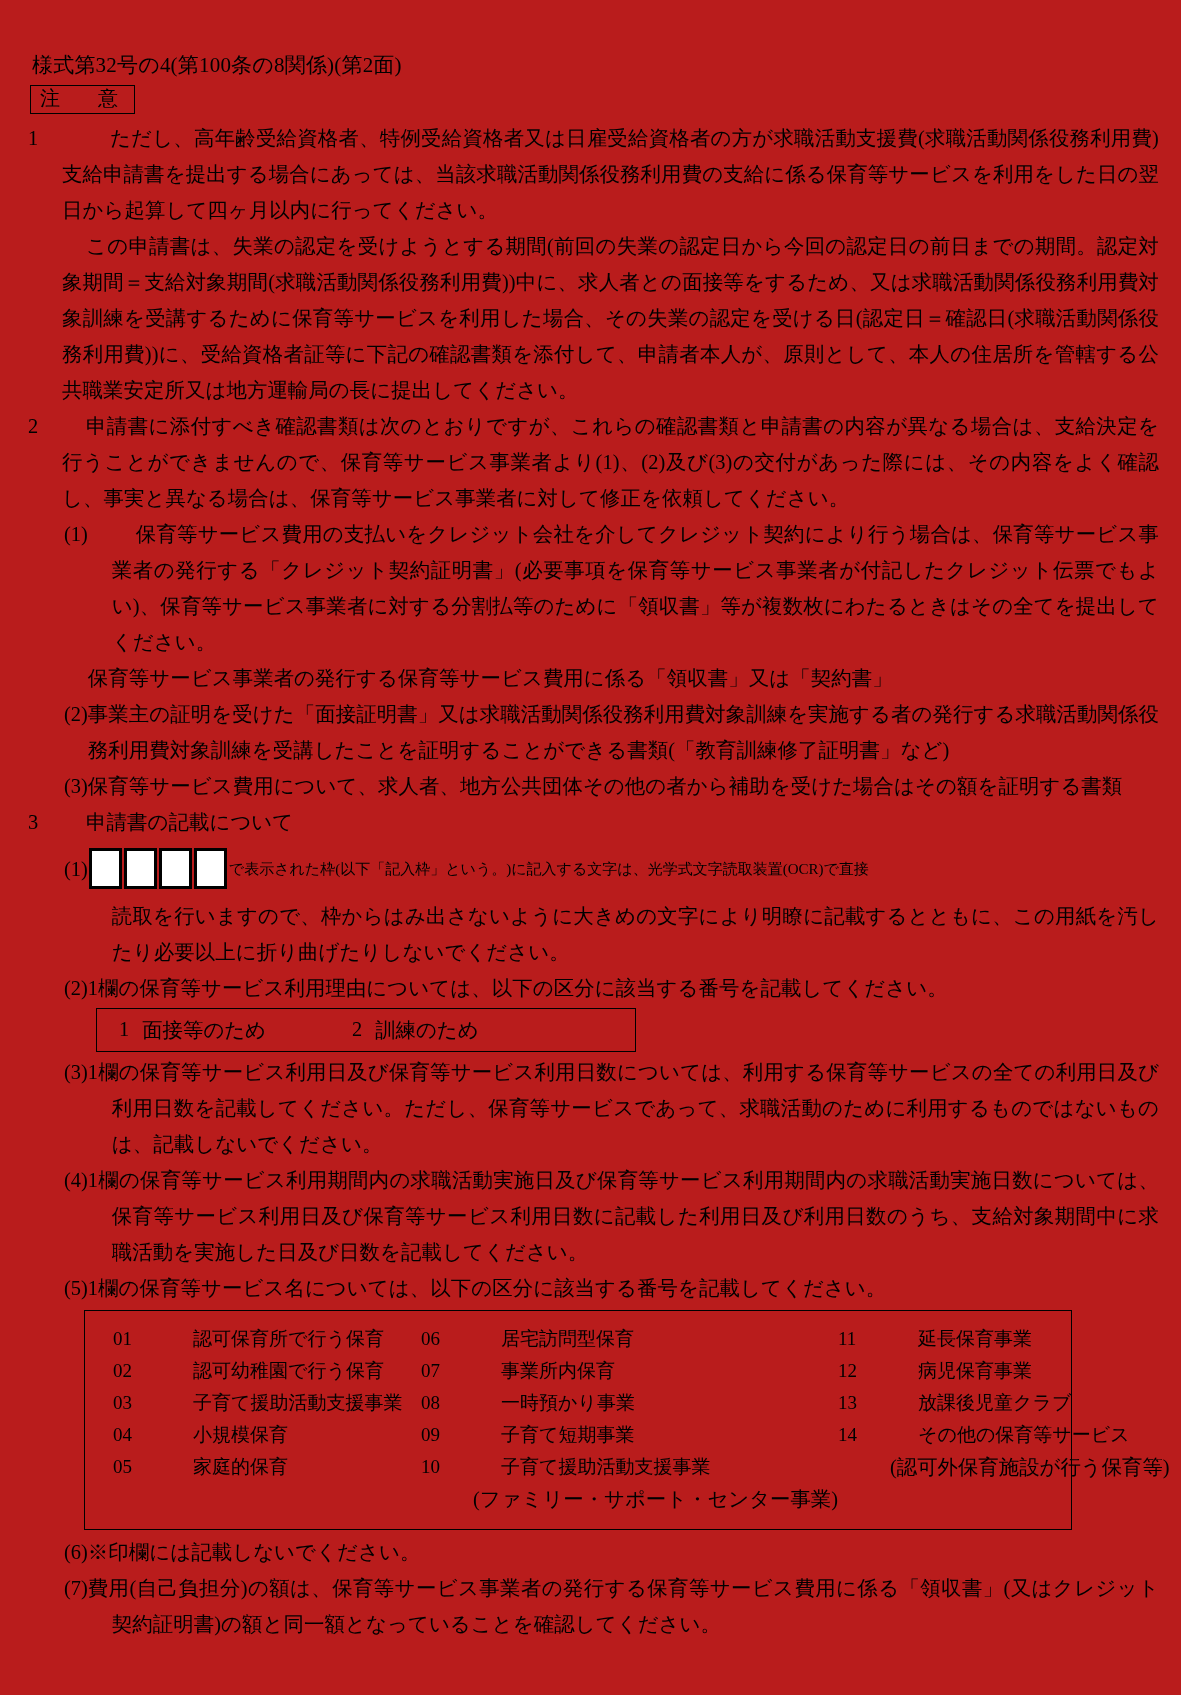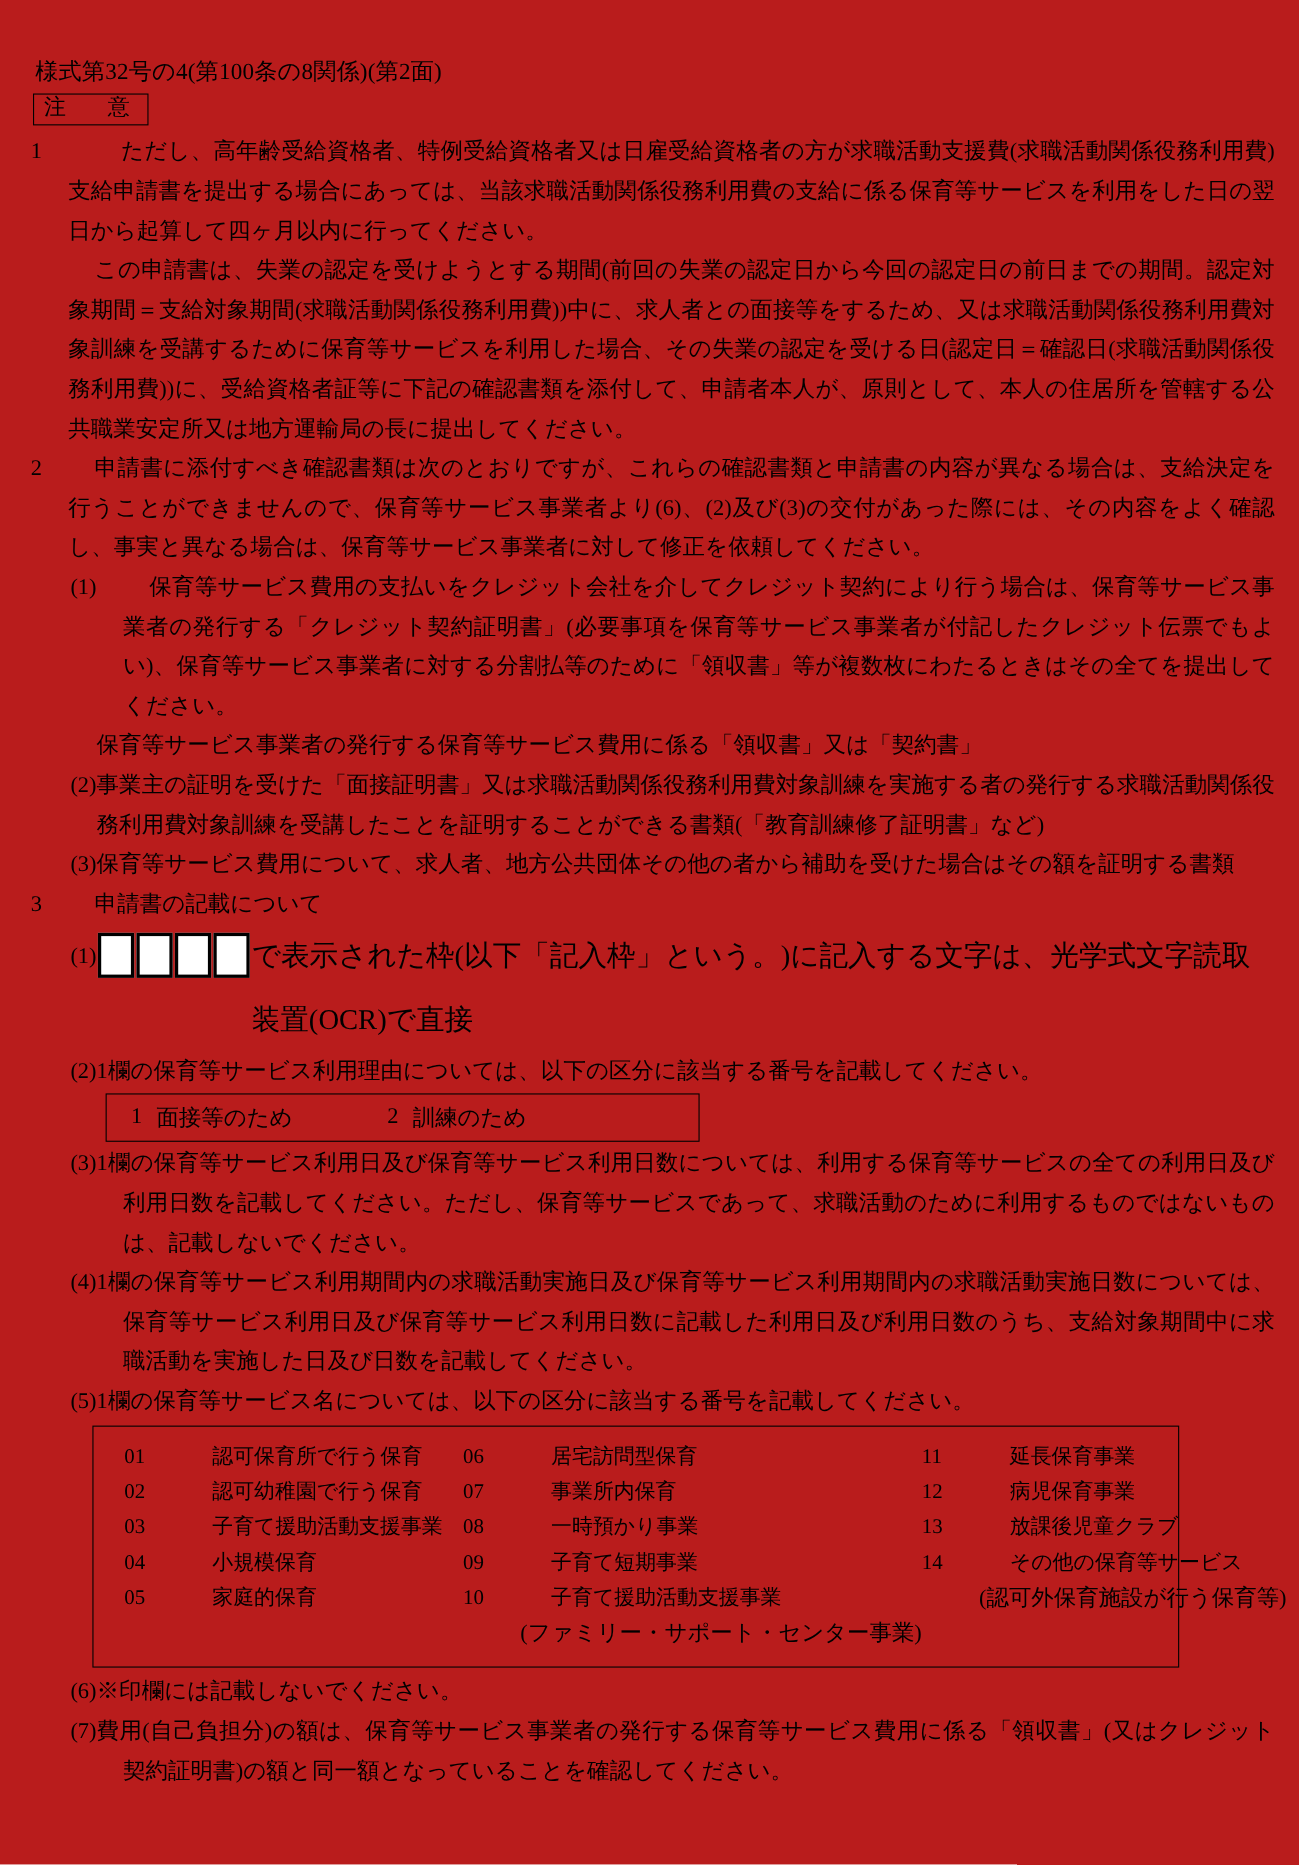--- a/index.html
+++ b/index.html
@@ -111,21 +111,21 @@
     width: 33px;
     height: 41px;
     border: 3.4px solid #000;
     box-sizing: border-box;
     background: #fff;
     margin-right: 2px;
   }
   .ocr-line .tail {
     flex: 1 1 auto;
     min-width: 0;
-    font-size: 26px;
+    font-size: 15px;
     line-height: 58px;
   }
 
   
   .reason-box {
     border: 1.7px solid #000;
     box-sizing: border-box;
     margin: 2px 0 2px 68px;
     width: 540px;
     height: 44px;
@@ -188,21 +188,21 @@
     <div class="body">
       <p class="para first-indent-2">ただし、高年齢受給資格者、特例受給資格者又は日雇受給資格者の方が求職活動支援費(求職活動関係役務利用費)支給申請書を提出する場合にあっては、当該求職活動関係役務利用費の支給に係る保育等サービスを利用をした日の翌日から起算して四ヶ月以内に行ってください。</p>
       <p class="para first-indent">この申請書は、失業の認定を受けようとする期間(前回の失業の認定日から今回の認定日の前日までの期間。認定対象期間＝支給対象期間(求職活動関係役務利用費))中に、求人者との面接等をするため、又は求職活動関係役務利用費対象訓練を受講するために保育等サービスを利用した場合、その失業の認定を受ける日(認定日＝確認日(求職活動関係役務利用費))に、受給資格者証等に下記の確認書類を添付して、申請者本人が、原則として、本人の住居所を管轄する公共職業安定所又は地方運輸局の長に提出してください。</p>
     </div>
   </div>
 
   
   <div class="num-item">
     <span class="marker">2</span>
     <div class="body">
-      <p class="para first-indent">申請書に添付すべき確認書類は次のとおりですが、これらの確認書類と申請書の内容が異なる場合は、支給決定を行うことができませんので、保育等サービス事業者より(6)、(2)及び(3)の交付があった際には、その内容をよく確認し、事実と異なる場合は、保育等サービス事業者に対して修正を依頼してください。</p>
+      <p class="para first-indent">申請書に添付すべき確認書類は次のとおりですが、これらの確認書類と申請書の内容が異なる場合は、支給決定を行うことができませんので、保育等サービス事業者より(1)、(2)及び(3)の交付があった際には、その内容をよく確認し、事実と異なる場合は、保育等サービス事業者に対して修正を依頼してください。</p>
     </div>
   </div>
 
   <div class="sub-item">
     <span class="marker">(1)</span>
     <div class="body">
       <p class="para hang first-indent">保育等サービス費用の支払いをクレジット会社を介してクレジット契約により行う場合は、保育等サービス事業者の発行する「クレジット契約証明書」(必要事項を保育等サービス事業者が付記したクレジット伝票でもよい)、保育等サービス事業者に対する分割払等のために「領収書」等が複数枚にわたるときはその全てを提出してください。</p>
       <p class="para">保育等サービス事業者の発行する保育等サービス費用に係る「領収書」又は「契約書」</p>
     </div>
   </div>
@@ -233,20 +233,26 @@
   <div class="ocr-line">
     <span class="marker">(1)</span>
     <span class="ocr-boxes">
       <span class="ocr-box"></span>
       <span class="ocr-box"></span>
       <span class="ocr-box"></span>
       <span class="ocr-box"></span>
     </span>
     <span class="tail">で表示された枠(以下「記入枠」という。)に記入する文字は、光学式文字読取装置(OCR)で直接</span>
   </div>
+  <div class="sub-item">
+    <span class="marker" style="visibility:hidden">(1)</span>
+    <div class="body">
+      <p class="para hang">読取を行いますので、枠からはみ出さないように大きめの文字により明瞭に記載するとともに、この用紙を汚したり必要以上に折り曲げたりしないでください。</p>
+    </div>
+  </div>
 
   
   <div class="sub-item">
     <span class="marker">(2)</span>
     <div class="body">
       <p class="para">1欄の保育等サービス利用理由については、以下の区分に該当する番号を記載してください。</p>
     </div>
   </div>
   <div class="reason-box">
     <span class="opt-num">1</span>

